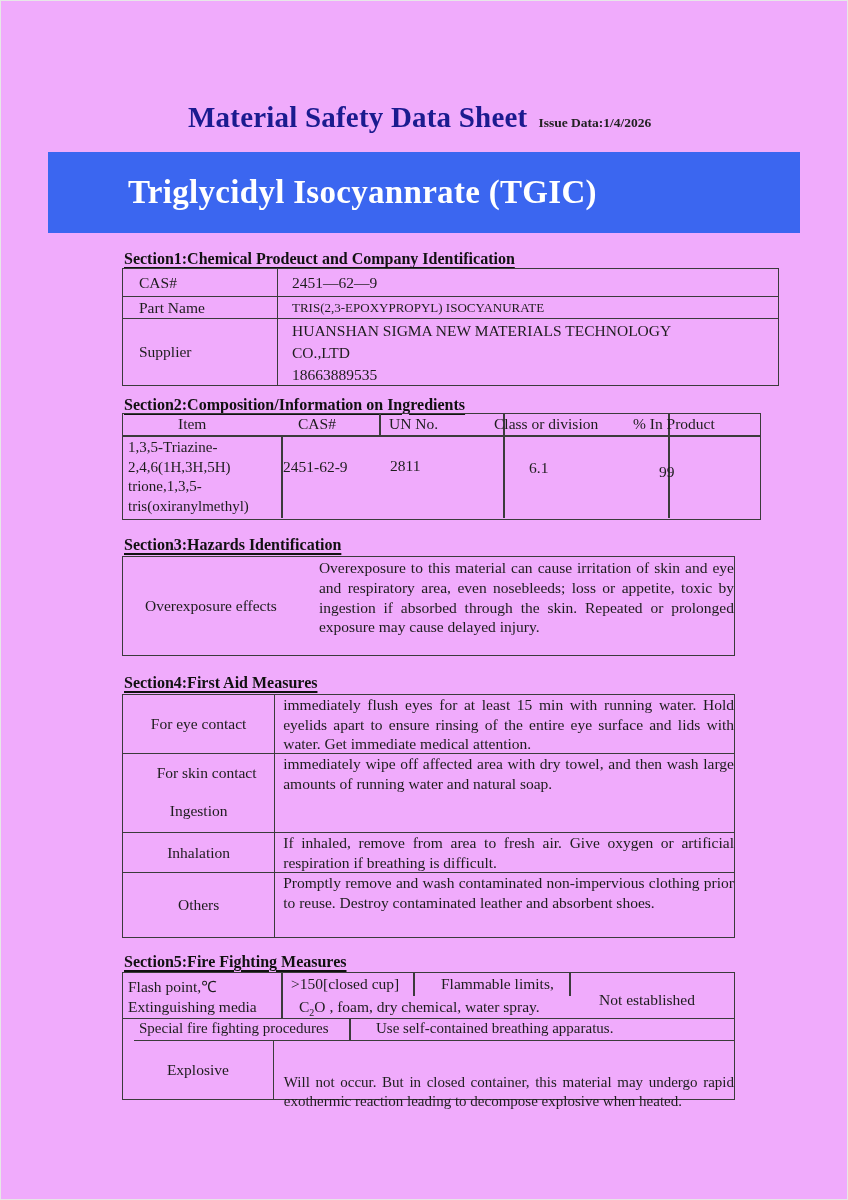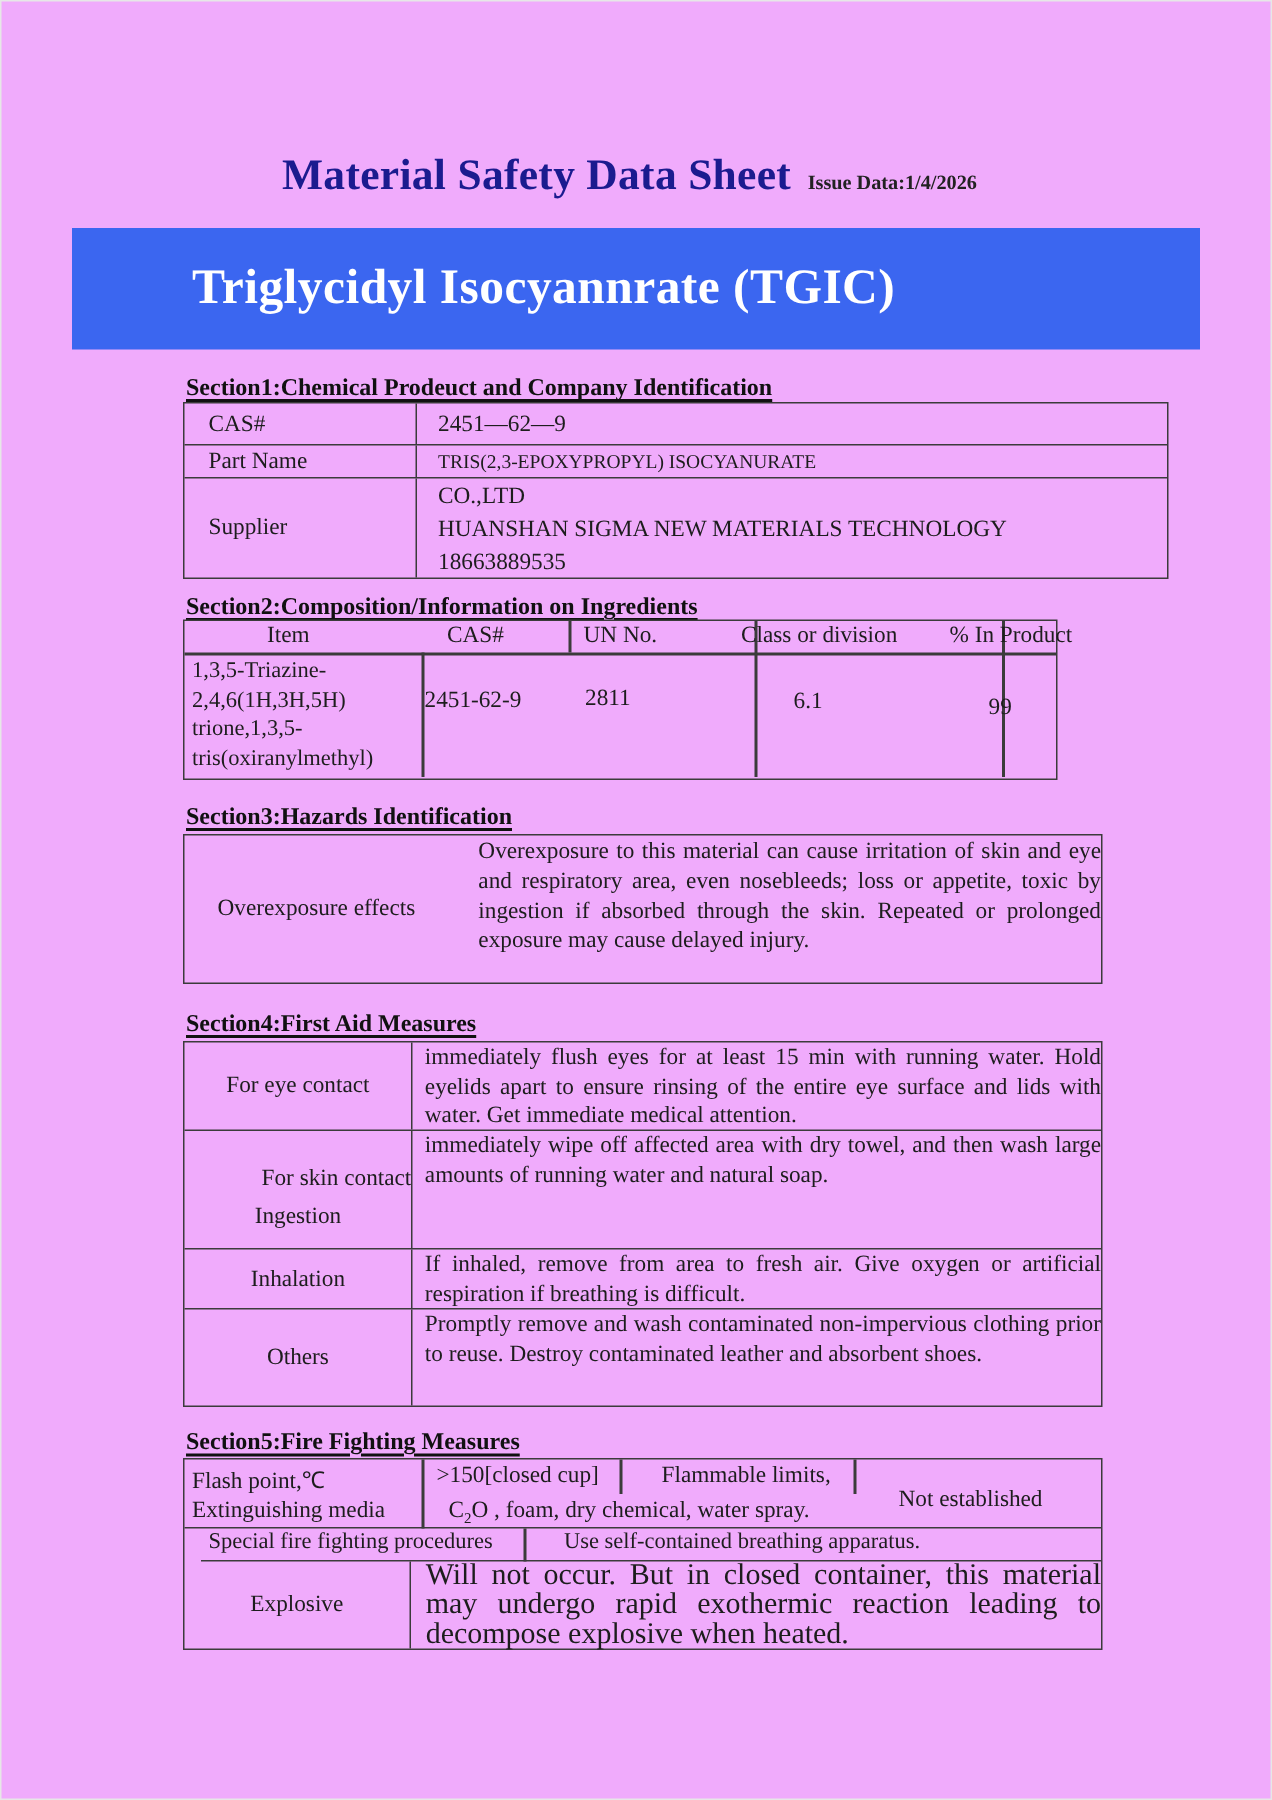--- a/index.html
+++ b/index.html
@@ -40,21 +40,21 @@
   
   .s4-row { display:flex; border-bottom:1.5px solid #3b3b3b; position:relative; }
   .s4-row:last-child { border-bottom:none; }
   .s4-label { width:160px; border-right:1.5px solid #3b3b3b; display:flex; align-items:center; justify-content:center; font-size:15.5px; position:relative; }
   .s4-text { width:482px; font-size:15.5px; line-height:19.7px; padding-left:8px; }
   
   .s5-rowA { position:relative; height:46px; border-bottom:1.5px solid #3b3b3b; font-size:15.5px; }
   .s5-rowB { position:relative; height:22px; border-bottom:1.5px solid #3b3b3b; font-size:15px;margin-left:11px; }
   .s5-rowC { display:flex; height:58px; }
   .s5-label { width:158px; border-right:1.5px solid #3b3b3b; display:flex; align-items:center; justify-content:center; font-size:15.5px; }
-  .s5-text { width:482px; font-size:20px; line-height:19.3px; padding-left:10px; }
+  .s5-text { width:482px; font-size:15px; line-height:19.3px; padding-left:10px;margin-top:32px; }
   sub.small { font-size:10px; }
 </style>
 </head>
 <body>
 
 <div class="page">
 
   <div class="title-row">
     <h1 class="doc-title">Material Safety Data Sheet</h1>
     <span class="issue">Issue Data:1/4/2026</span>
@@ -70,29 +70,29 @@
       <div class="s1-label">CAS#</div>
       <div class="s1-val">2451—62—9</div>
     </div>
     <div class="s1-row" style="height:22px;">
       <div class="s1-label">Part Name</div>
       <div class="s1-val" style="font-size:13px;">TRIS(2,3-EPOXYPROPYL) ISOCYANURATE</div>
     </div>
     <div class="s1-row" style="height:66px;">
       <div class="s1-label">Supplier</div>
       <div class="s1-val" style="display:block; padding-top:1px;">
+        <div style="line-height:22px;">HUANSHAN SIGMA NEW MATERIALS TECHNOLOGY</div>
         <div style="line-height:22px;">CO.,LTD</div>
-        <div style="line-height:22px;">HUANSHAN SIGMA NEW MATERIALS TECHNOLOGY</div>
         <div style="line-height:22px;">18663889535</div>
       </div>
     </div>
   </div>
 
   <div class="sec-h" style="top:396px;">Section2:Composition/Information on Ingredients</div>
-  <div class="tbl" style="top:413px; width:583px; height:107px;">
+  <div class="tbl" style="top:413px; width:639px; height:107px;">
     <div class="hl" style="top:21px;"></div>
     <div class="vl" style="left:256px; top:0; height:21px;"></div>
     <div class="vl" style="left:380px; top:0; height:104px;"></div>
     <div class="vl" style="left:545px; top:0; height:104px;"></div>
     <div class="vl" style="left:158px; top:21px; height:83px;"></div>
 
     <div class="abs s2-txt" style="left:55px; top:1px;">Item</div>
     <div class="abs s2-txt" style="left:175px; top:1px;">CAS#</div>
     <div class="abs s2-txt" style="left:266px; top:1px;">UN No.</div>
     <div class="abs s2-txt" style="left:371px; top:1px;">Class or division</div>
@@ -117,21 +117,21 @@
   </div>
 
   <div class="sec-h" style="top:674px;">Section4:First Aid Measures</div>
   <div class="tbl" style="top:694px; width:613px;">
     <div class="s4-row" style="height:59px;">
       <div class="s4-label">For eye contact</div>
       <div class="s4-text just">immediately flush eyes for at least 15 min with running water. Hold eyelids apart to ensure rinsing of the entire eye surface and lids with water. Get immediate medical attention.</div>
     </div>
     <div class="s4-row" style="height:79px;">
       <div class="s4-label">
-        <span class="abs" style="left:16px; right:0; top:10px; text-align:right;margin-top:13px;">For skin contact</span>
+        <span class="abs" style="left:16px; right:0; top:10px; text-align:center;">For skin contact</span>
         <span class="abs" style="left:0; right:0; top:48px; text-align:center;">Ingestion</span>
       </div>
       <div class="s4-text">
         <div class="just">immediately wipe off affected area with dry towel, and then wash large amounts of running water and natural soap.</div>
       </div>
     </div>
     <div class="s4-row" style="height:40px;">
       <div class="s4-label">Inhalation</div>
       <div class="s4-text just">If inhaled, remove from area to fresh air. Give oxygen or artificial respiration if breathing is difficult.</div>
     </div>

